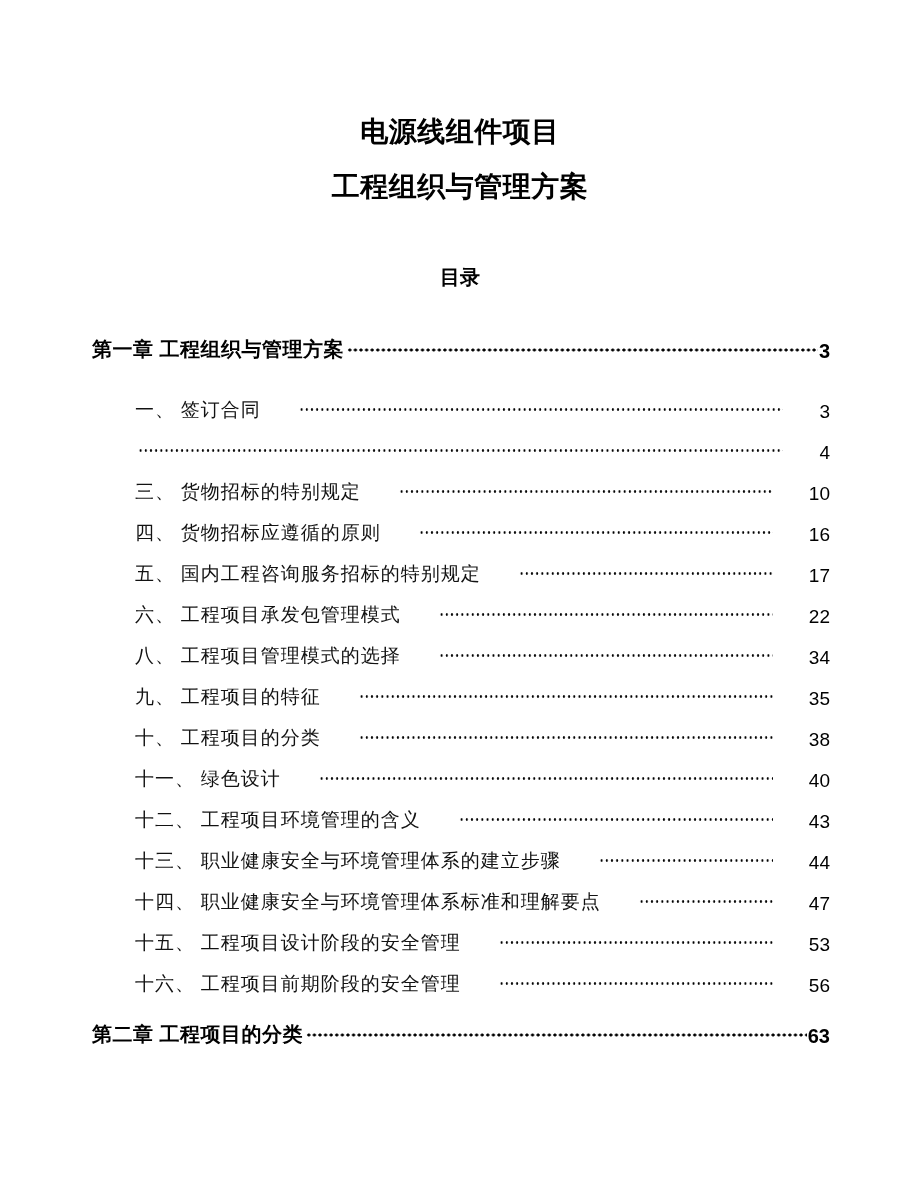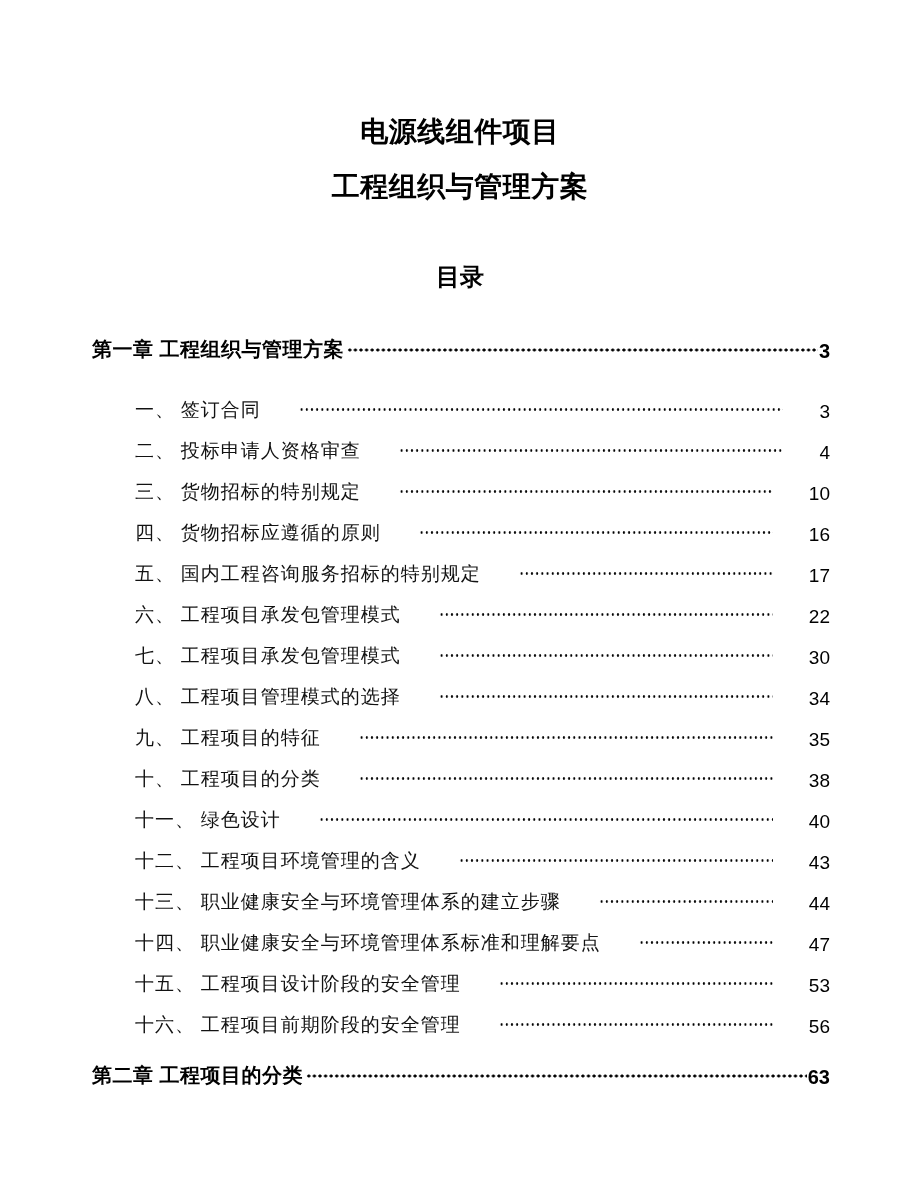--- a/index.html
+++ b/index.html
@@ -32,21 +32,21 @@
   .doc-subtitle {
     margin: 27px 0 0 0;
     font-size: 28px;
     line-height: 28px;
     font-weight: bold;
     letter-spacing: 0.5px;
     font-family: "Liberation Sans", sans-serif;
   }
   .toc-heading {
     margin: 64px 0 16px 0;
-    font-size: 24px;
+    font-size: 20px;
     line-height: 24px;
     font-weight: bold;
     font-family: Liberation Sans, sans-serif;
   }
   .toc {
     margin-top: 33px;
     padding-left: 92px;
     padding-right: 90px;
   }
   .toc-row {
@@ -126,21 +126,20 @@
     <span class="label">第一章 工程组织与管理方案</span>
     <span class="leader"></span>
     <span class="pagenum">3</span>
   </div>
       <div class="toc-row entry">
     <span class="label">一、 签订合同</span>
     <span class="leader"></span>
     <span class="pagenum">3</span>
   </div>
       <div class="toc-row entry">
-    <span class="label">二、 投标申请人资格审查</span>
     <span class="leader"></span>
     <span class="pagenum">4</span>
   </div>
       <div class="toc-row entry">
     <span class="label">三、 货物招标的特别规定</span>
     <span class="leader"></span>
     <span class="pagenum">10</span>
   </div>
       <div class="toc-row entry">
     <span class="label">四、 货物招标应遵循的原则</span>
@@ -149,25 +148,20 @@
   </div>
       <div class="toc-row entry">
     <span class="label">五、 国内工程咨询服务招标的特别规定</span>
     <span class="leader"></span>
     <span class="pagenum">17</span>
   </div>
       <div class="toc-row entry">
     <span class="label">六、 工程项目承发包管理模式</span>
     <span class="leader"></span>
     <span class="pagenum">22</span>
-  </div>
-      <div class="toc-row entry">
-    <span class="label">七、 工程项目承发包管理模式</span>
-    <span class="leader"></span>
-    <span class="pagenum">30</span>
   </div>
       <div class="toc-row entry">
     <span class="label">八、 工程项目管理模式的选择</span>
     <span class="leader"></span>
     <span class="pagenum">34</span>
   </div>
       <div class="toc-row entry">
     <span class="label">九、 工程项目的特征</span>
     <span class="leader"></span>
     <span class="pagenum">35</span>

